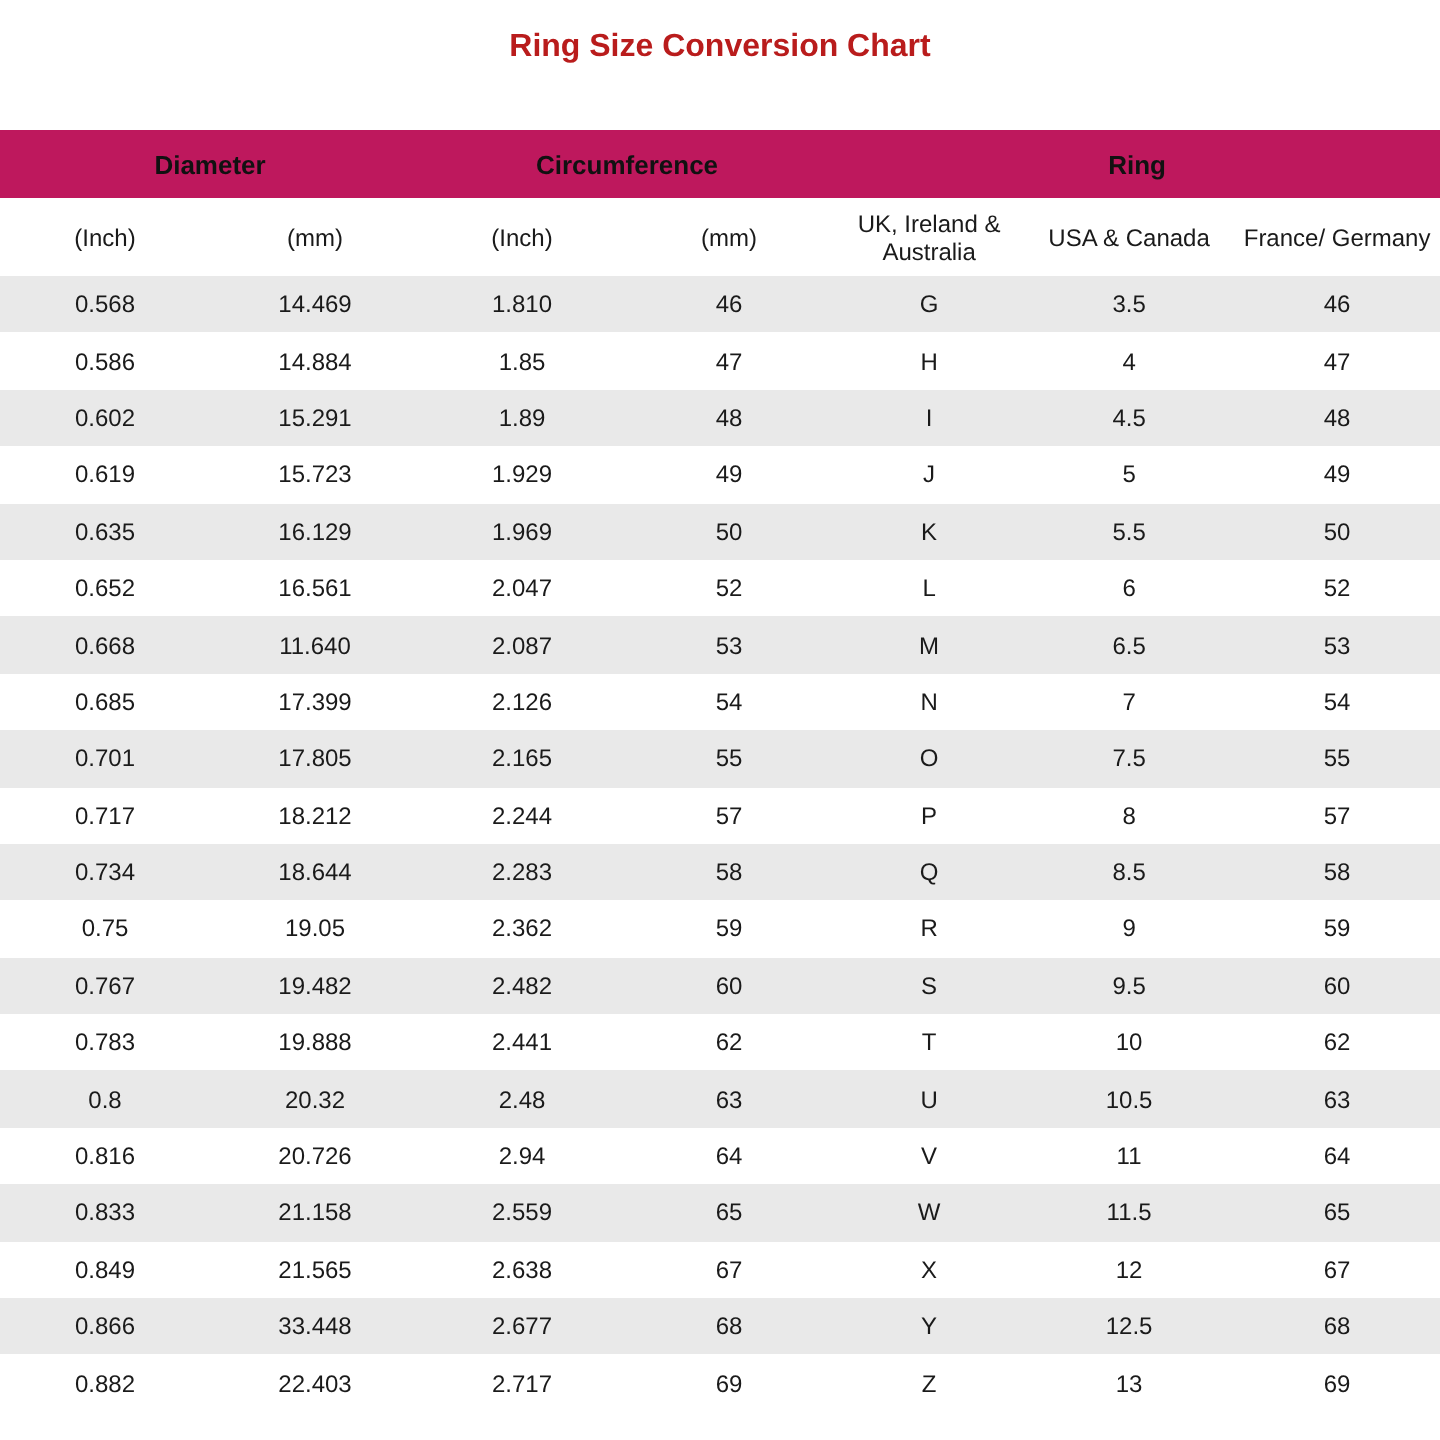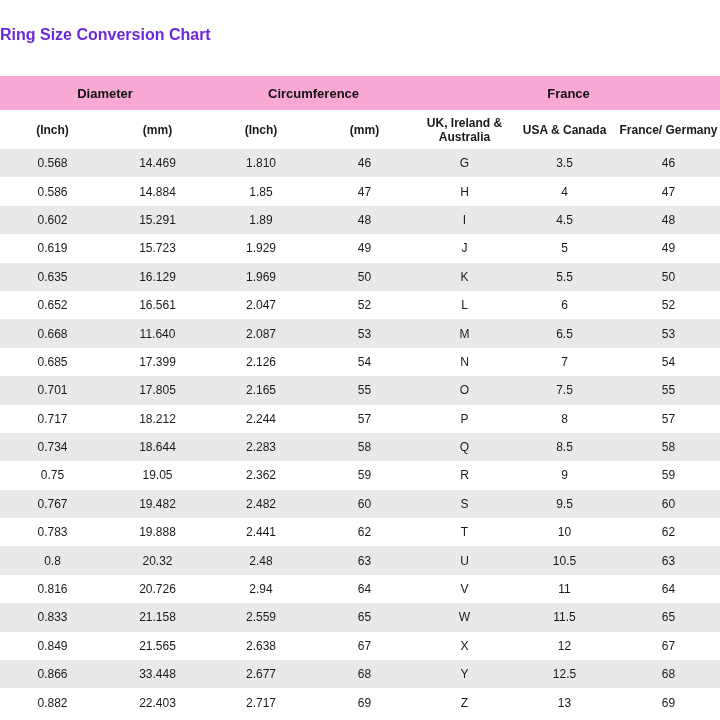--- a/index.html
+++ b/index.html
@@ -11,50 +11,51 @@
     color: #1a1a1a;
   }
   .page {
     width: 720px;
     height: 720px;
     overflow: hidden;
     background: #ffffff;
   }
   .title {
     margin: 0;
-    padding-top: 25px;
+    padding-top: 14px;
     height: 20px;
     line-height: 20px;
+    text-align: center;
     font-size: 16px;
     font-weight: bold;
-    color: #6d28d9;
+    color: #b91c1c;
   }
   table.ring-table {
     margin-top: 31px;
     width: 720px;
     border-collapse: collapse;
     table-layout: fixed;
   }
   .ring-table th, .ring-table td {
     text-align: center;
     vertical-align: middle;
     padding: 0 2px;
     font-size: 12px;
     color: #1a1a1a;
   }
   tr.group-row th {
     height: 34px;
     font-size: 13px;
     font-weight: bold;
-    background: #f9a8d4;
+    background: #be185d;
     color: #111111;
   }
   tr.sub-row th {
     height: 39px;
-    font-weight: bold;
+    font-weight: normal;
     background: #ffffff;
     line-height: 14px;
   }
   tbody tr {
     height: 28.4px;
     margin-left: 12px;
   }
   tbody tr:nth-child(odd) {
     background: #e9e9e9;
   }
@@ -75,21 +76,21 @@
       <col style="width:102px">
       <col style="width:105px">
       <col style="width:95px">
       <col style="width:105px">
       <col style="width:103px">
     </colgroup>
     <thead>
       <tr class="group-row">
         <th colspan="2">Diameter</th>
         <th colspan="2">Circumference</th>
-        <th colspan="3">France</th>
+        <th colspan="3">Ring</th>
       </tr>
       <tr class="sub-row">
         <th>(Inch)</th>
         <th>(mm)</th>
         <th>(Inch)</th>
         <th>(mm)</th>
         <th>UK, Ireland &amp; Australia</th>
         <th>USA &amp; Canada</th>
         <th>France/ Germany</th>
       </tr>

